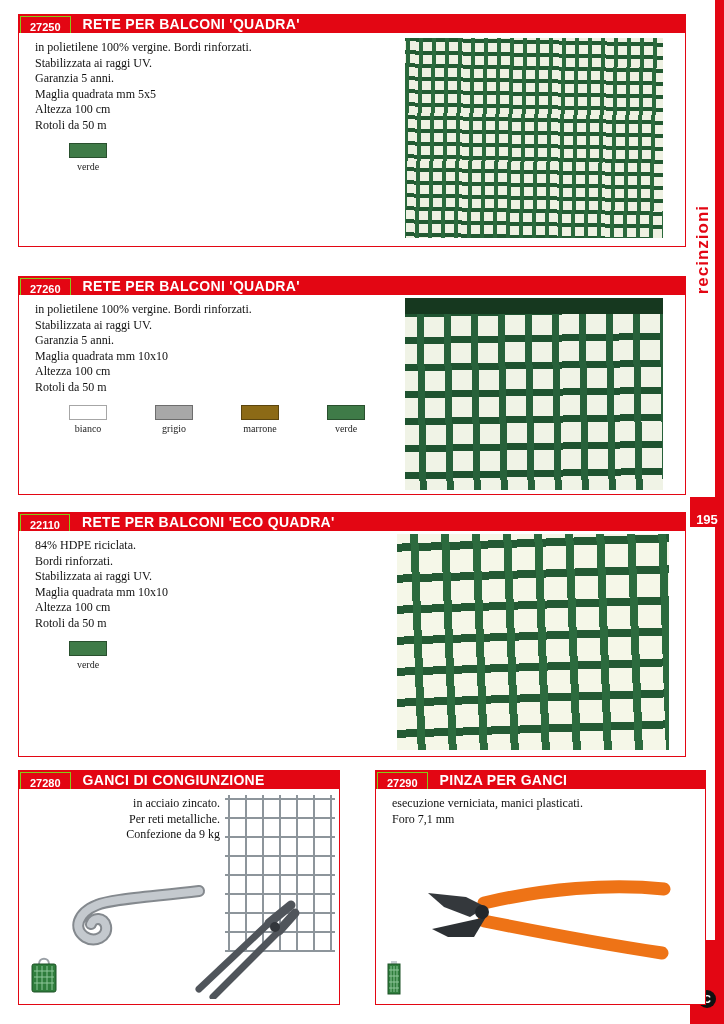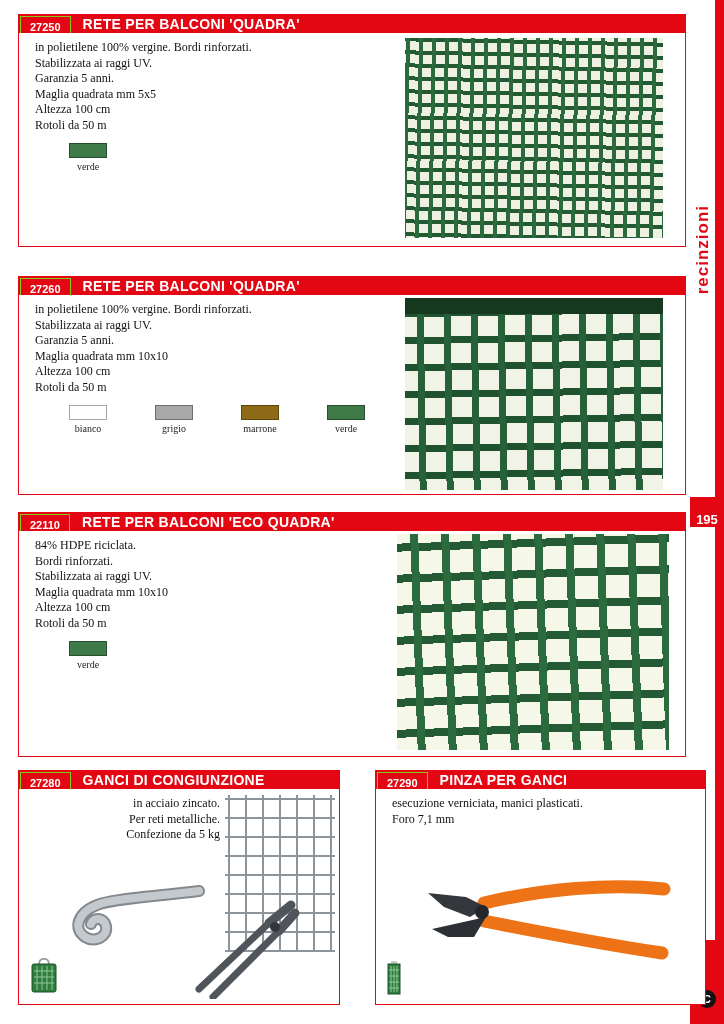--- a/index.html
+++ b/index.html
@@ -201,21 +201,21 @@
 
   <section class="product" style="left:18px; top:770px; width:322px; height:235px;">
     <header class="prod-header">
       <span class="prod-code">27280</span>
       <span class="prod-title">GANCI DI CONGIUNZIONE</span>
     </header>
     <div class="prod-body">
       <div class="desc" style="max-width:185px;text-align:right;">
         <div class="line">in acciaio zincato.</div>
         <div class="line">Per reti metalliche.</div>
-        <div class="line">Confezione da 5 kg</div>
+        <div class="line">Confezione da 9 kg</div>
       </div>
 
       <svg class="hook-img" viewBox="0 0 160 86">
         <path d="M146 20 C 96 26, 58 28, 44 34 C 24 42, 20 58, 32 66 C 42 72, 55 66, 53 55 C 51 46, 40 46, 38 53" fill="none" stroke="#84898e" stroke-width="12" stroke-linecap="round"></path>
         <path d="M146 20 C 96 26, 58 28, 44 34 C 24 42, 20 58, 32 66 C 42 72, 55 66, 53 55 C 51 46, 40 46, 38 53" fill="none" stroke="#c4c9ce" stroke-width="8" stroke-linecap="round"></path>
       </svg>
 
       <svg class="meshpliers-img" viewBox="0 0 140 208">
         <g stroke="#8d959b" stroke-width="2">
           <line x1="34" y1="4" x2="34" y2="160"></line>

